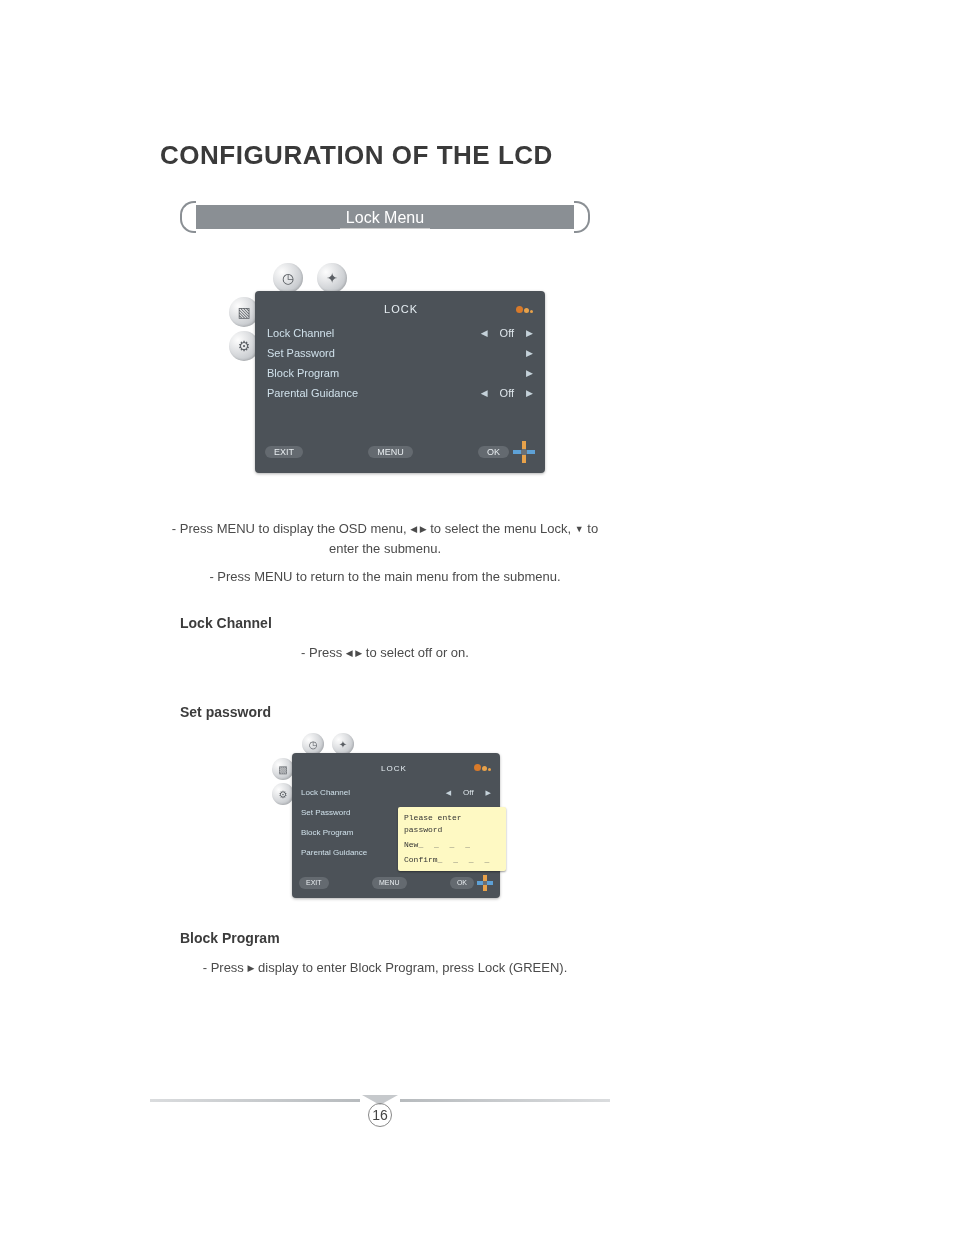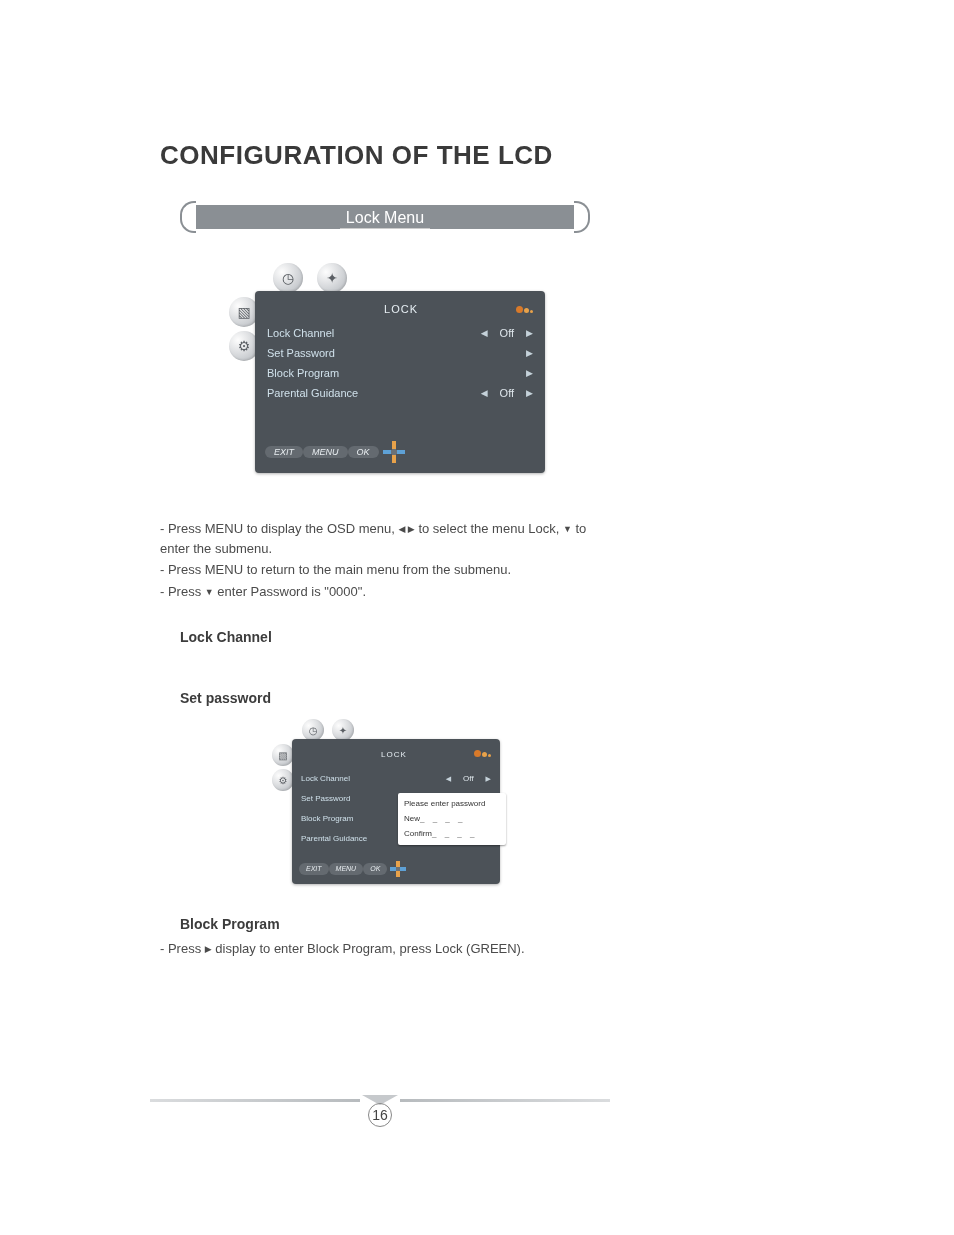--- a/index.html
+++ b/index.html
@@ -121,24 +121,23 @@
   }
   .osd-row .label { flex: 1.2; }
   .osd-row .ctrl {
     flex: 1;
     display:flex; align-items:center; justify-content:flex-end; gap:12px;
     color:#dfe7ec;
   }
   .osd-row .ctrl .tri { font-size:9px; color:#c5d2da; }
   .osd.small .osd-row .ctrl .tri { font-size:7px; }
   .osd-footer {
-    display:flex; align-items:center; 
+    display:flex; align-items:center; justify-content:space-between;
     margin-top: 32px;
     padding-top: 6px;
-    font-style: italic;
   }
   .osd.small .osd-footer { margin-top: 6px; }
   .osd-btn {
     background:#646a70;
     color:#e8edf0;
     border-radius: 9px;
     padding: 1px 9px;
     font-size: 9px;
   }
   .osd.small .osd-btn { font-size: 7px; padding: 1px 7px; }
@@ -152,40 +151,41 @@
       radial-gradient(circle at 50% 50%, #6b7177 20%, transparent 21%),
       linear-gradient(#e8a24a,#e8a24a) center/4px 100% no-repeat,
       linear-gradient(#5ea1d6,#5ea1d6) center/100% 4px no-repeat;
   }
 
   
   .pw-popup {
     position:absolute;
     right: -6px;
     top: 54px;
-    background: #ffffff;
+    background: #fef9c3;
     color:#333;
     font-size:8px;
     padding: 5px 6px;
     border-radius: 2px;
     box-shadow: 0 1px 2px rgba(0,0,0,0.4);
     width: 108px;
     box-sizing:border-box;
+    font-family:Liberation Mono, monospace;
   }
   .pw-popup .pw-row { display:flex; margin-top:3px; }
   .pw-popup .dashes { letter-spacing:3px; color:#666; }
 
   
   .instr {
     margin-top: 46px;
     font-size: 13px;
     color: #4b4b4b;
     line-height: 1.5;
   }
-  .instr p { margin: 2px 0; }
+  .instr p { margin: 9px 0; text-align: center; }
   .instr .tri-inline { font-size: 9px; vertical-align: 1px; }
   .sub-h {
     margin: 26px 0 4px 20px;
     font-weight: bold;
     font-size: 14px;
     color: #3c3c3c;
   }
 
   
   .foot-div {
@@ -307,27 +307,27 @@
 
   <div class="instr">
     <p>
       <span>- Press MENU to display the OSD menu, </span>
       <span class="tri-inline">◀ ▶</span>
       <span> to select the menu Lock, </span>
       <span class="tri-inline">▼</span>
       <span> to enter the submenu.</span>
     </p>
     <p>- Press MENU to return to the main menu from the submenu.</p>
+
+    <div class="sub-h">Lock Channel</div>
     <p>
       <span>- Press </span>
-      <span class="tri-inline">▼</span>
-      <span> enter Password is "0000".</span>
+      <span class="tri-inline">◀ ▶</span>
+      <span> to select off or on.</span>
     </p>
-
-    <div class="sub-h">Lock Channel</div>
 
     <div class="sub-h" style="margin-top:40px;">Set password</div>
 
     <div class="osd-area" style="margin-top:10px;">
       <div class="osd small">
         <div class="tabs-row1">
           <div style="width:22px"></div>
           <div class="tab-icon">◷</div>
           <div class="tab-icon">✦</div>
         </div>

